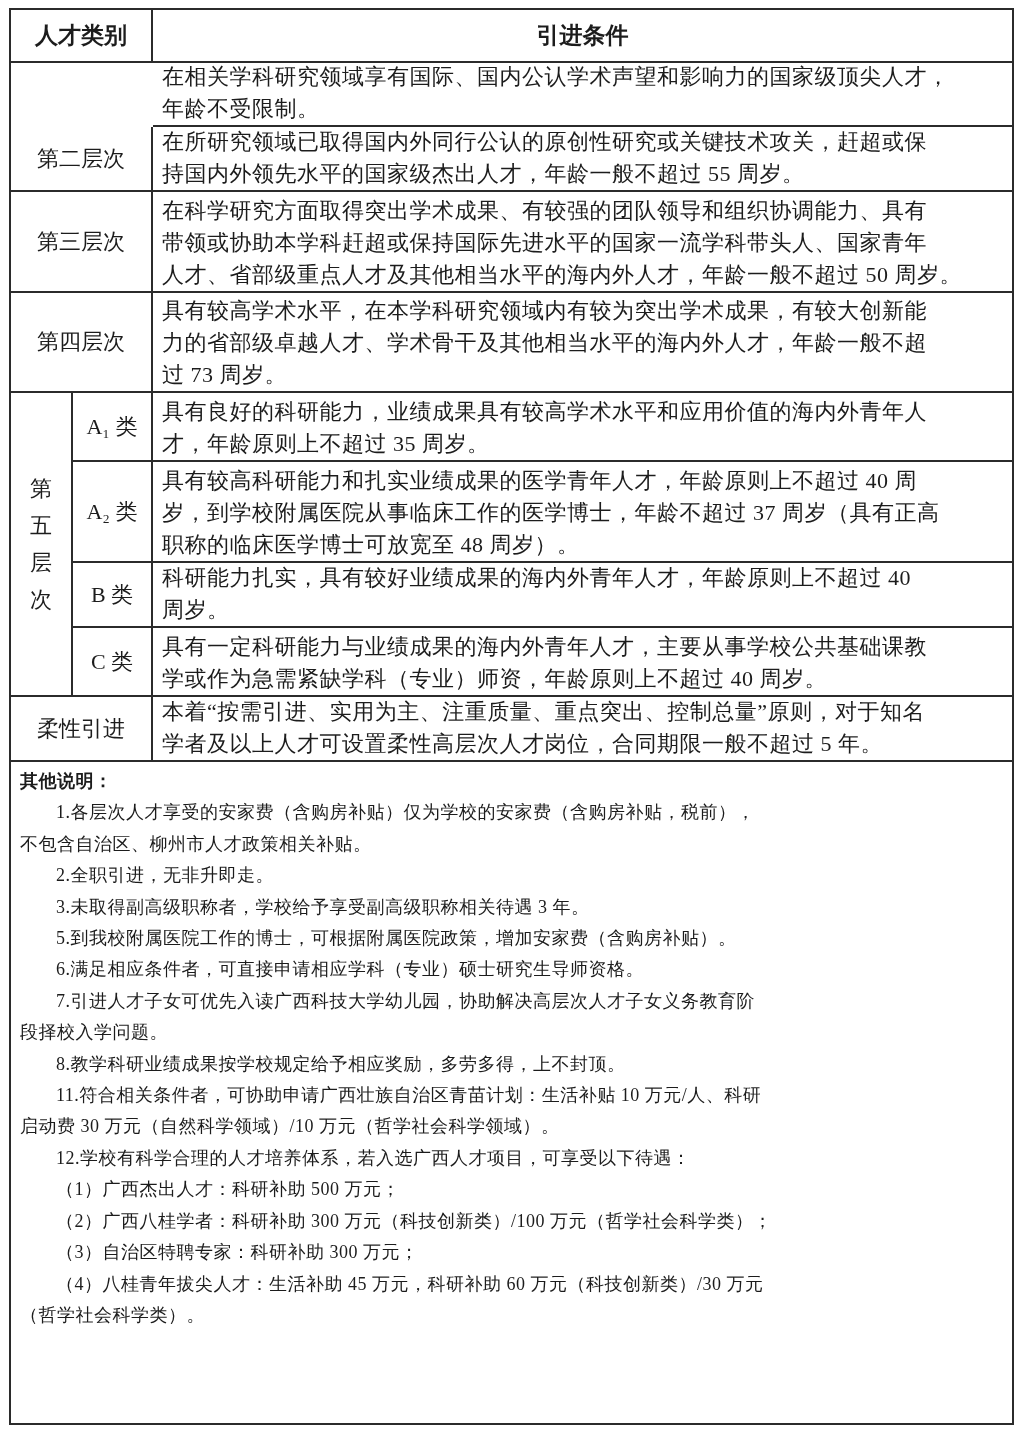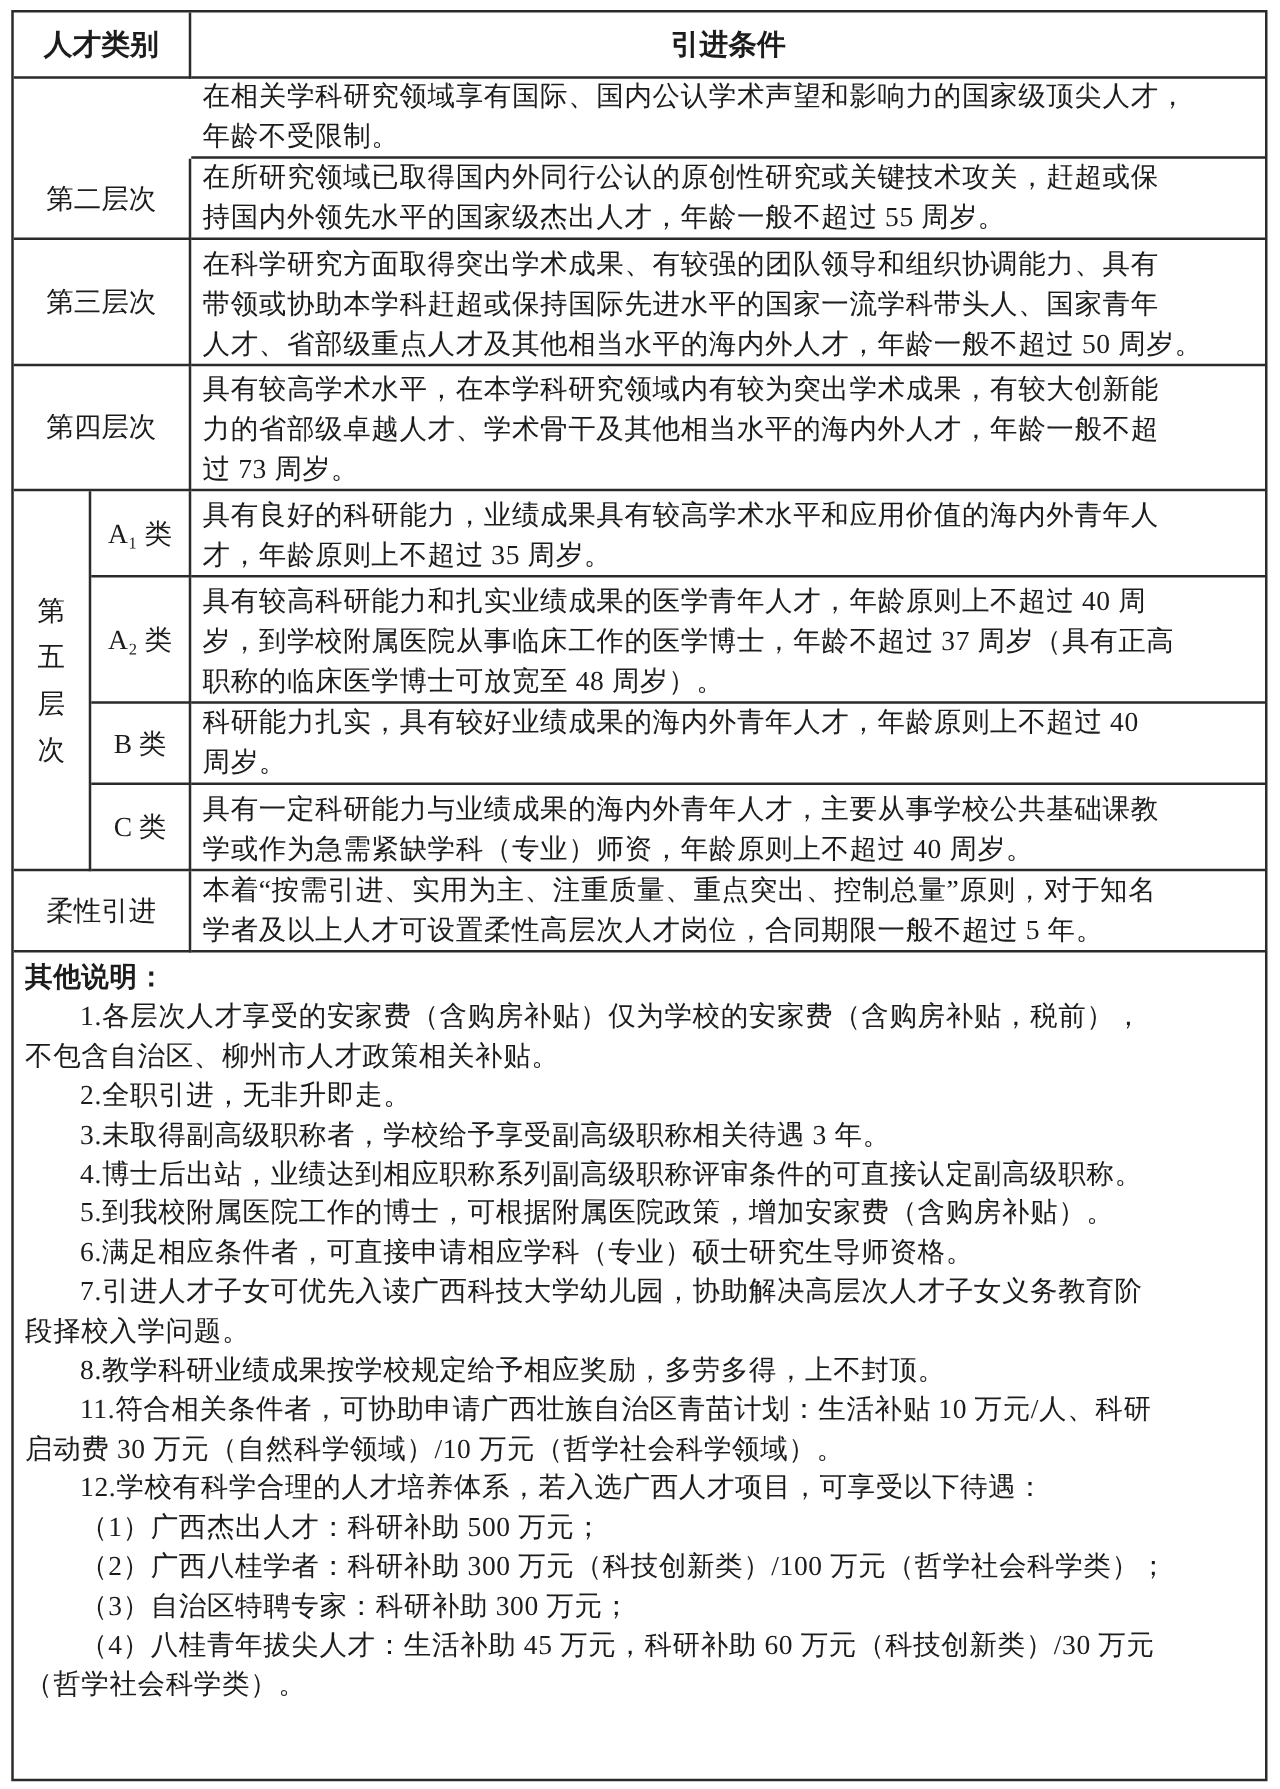--- a/index.html
+++ b/index.html
@@ -46,21 +46,21 @@
   .content .txt {
     width: 100%;
     white-space: pre-wrap;
     text-align: justify;
     font-size: 22px; line-height: 32px;
     letter-spacing: 0.5px;
   }
   .notes {
     grid-column: 1 / 4; grid-row: 11;
     padding: 4px 9px 0 9px;
-    font-size: 22px; line-height: 31.4px;
+    font-size: 18px; line-height: 31.4px;
     overflow: hidden;
   }
   .notes-title { font-weight: bold; letter-spacing: 0.5px; }
   .note {
     text-indent: 2em;
     white-space: pre-wrap;
     text-align: justify;
     letter-spacing: 0.5px;
   }
 </style>
@@ -133,21 +133,20 @@
       <div class="txt">本着“按需引进、实用为主、注重质量、重点突出、控制总量”原则，对于知名
 学者及以上人才可设置柔性高层次人才岗位，合同期限一般不超过 5 年。</div>
     </div>
 
     <div class="notes">
       <div class="notes-title">其他说明：</div>
       <p class="note">1.各层次人才享受的安家费（含购房补贴）仅为学校的安家费（含购房补贴，税前），
 不包含自治区、柳州市人才政策相关补贴。</p>
       <p class="note">2.全职引进，无非升即走。</p>
       <p class="note">3.未取得副高级职称者，学校给予享受副高级职称相关待遇 3 年。</p>
-      <p class="note">4.博士后出站，业绩达到相应职称系列副高级职称评审条件的可直接认定副高级职称。</p>
       <p class="note">5.到我校附属医院工作的博士，可根据附属医院政策，增加安家费（含购房补贴）。</p>
       <p class="note">6.满足相应条件者，可直接申请相应学科（专业）硕士研究生导师资格。</p>
       <p class="note">7.引进人才子女可优先入读广西科技大学幼儿园，协助解决高层次人才子女义务教育阶
 段择校入学问题。</p>
       <p class="note">8.教学科研业绩成果按学校规定给予相应奖励，多劳多得，上不封顶。</p>
       <p class="note">11.符合相关条件者，可协助申请广西壮族自治区青苗计划：生活补贴 10 万元/人、科研
 启动费 30 万元（自然科学领域）/10 万元（哲学社会科学领域）。</p>
       <p class="note">12.学校有科学合理的人才培养体系，若入选广西人才项目，可享受以下待遇：</p>
       <p class="note">（1）广西杰出人才：科研补助 500 万元；</p>
       <p class="note">（2）广西八桂学者：科研补助 300 万元（科技创新类）/100 万元（哲学社会科学类）；</p>

